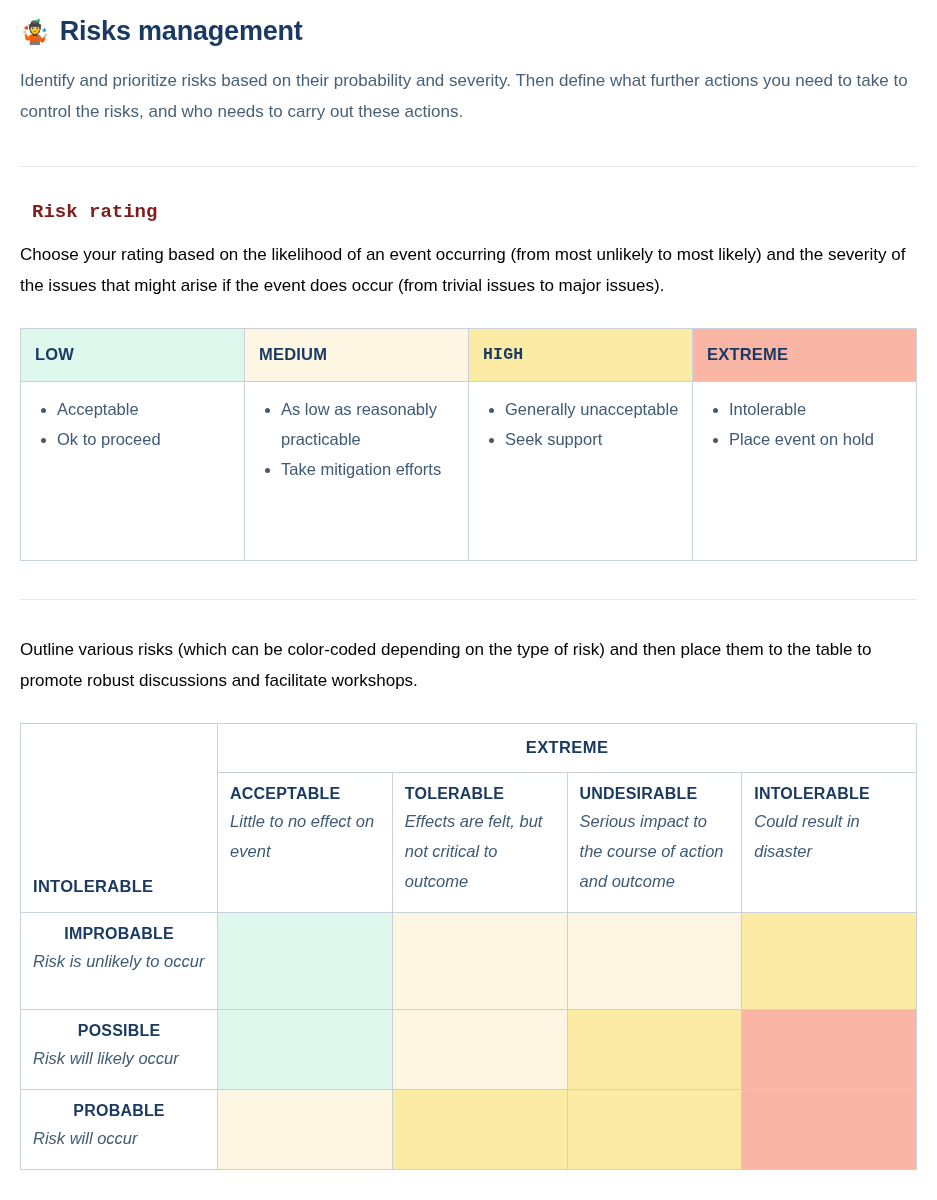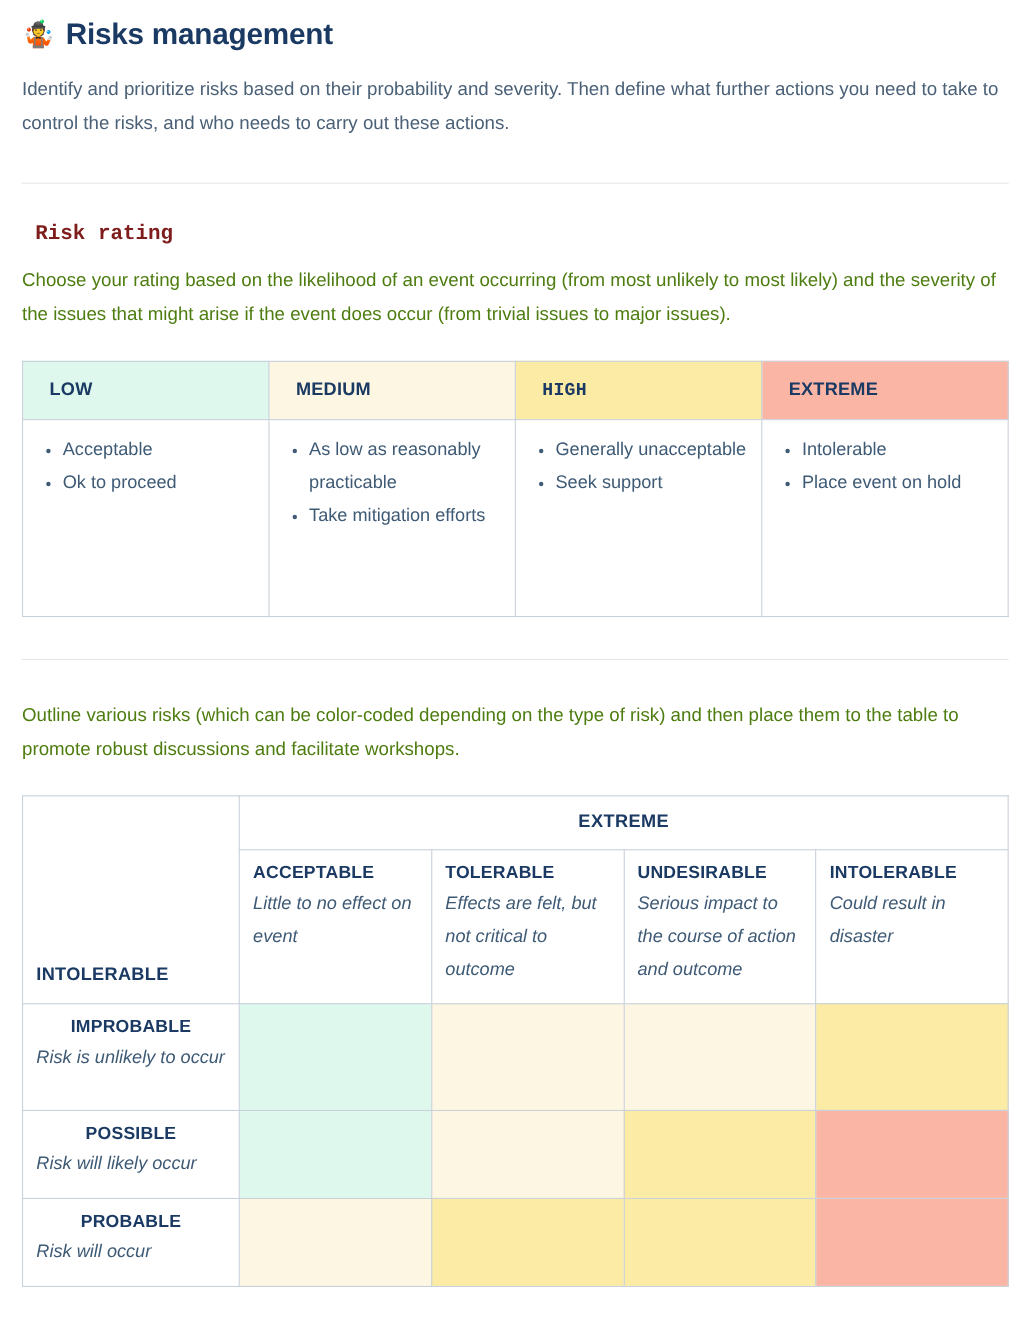--- a/index.html
+++ b/index.html
@@ -58,41 +58,41 @@
     margin: 12px;
     font-size: 19px;
     font-weight: 600;
     color: #7f1d1d;
     font-family: Liberation Mono, monospace;
   }
   .section-para {
     margin: 16px 0 0 0;
     font-size: 17px;
     line-height: 1.85;
-    color: #4d7c0f;
+    color: #000000;
     max-width: 900px;
   }
 
   
   table.grid {
     border-collapse: collapse;
     width: 897px;
     table-layout: fixed;
     margin-top: 26px;
     background: #fff;
   }
   table.grid td, table.grid th {
     border: 1px solid #c9d1da;
     vertical-align: top;
     padding: 0;
   }
 
   .rating-head {
     height: 52px;
-    padding: 0 24px !important;
+    padding: 0 14px !important;
     vertical-align: middle !important;
     text-align: left;
     font-size: 16.5px;
     font-weight: 700;
     color: #1b3a63;
     letter-spacing: 0.2px;
   }
   .rating-body {
     padding: 12px 12px 16px 12px !important;
     height: 150px;

